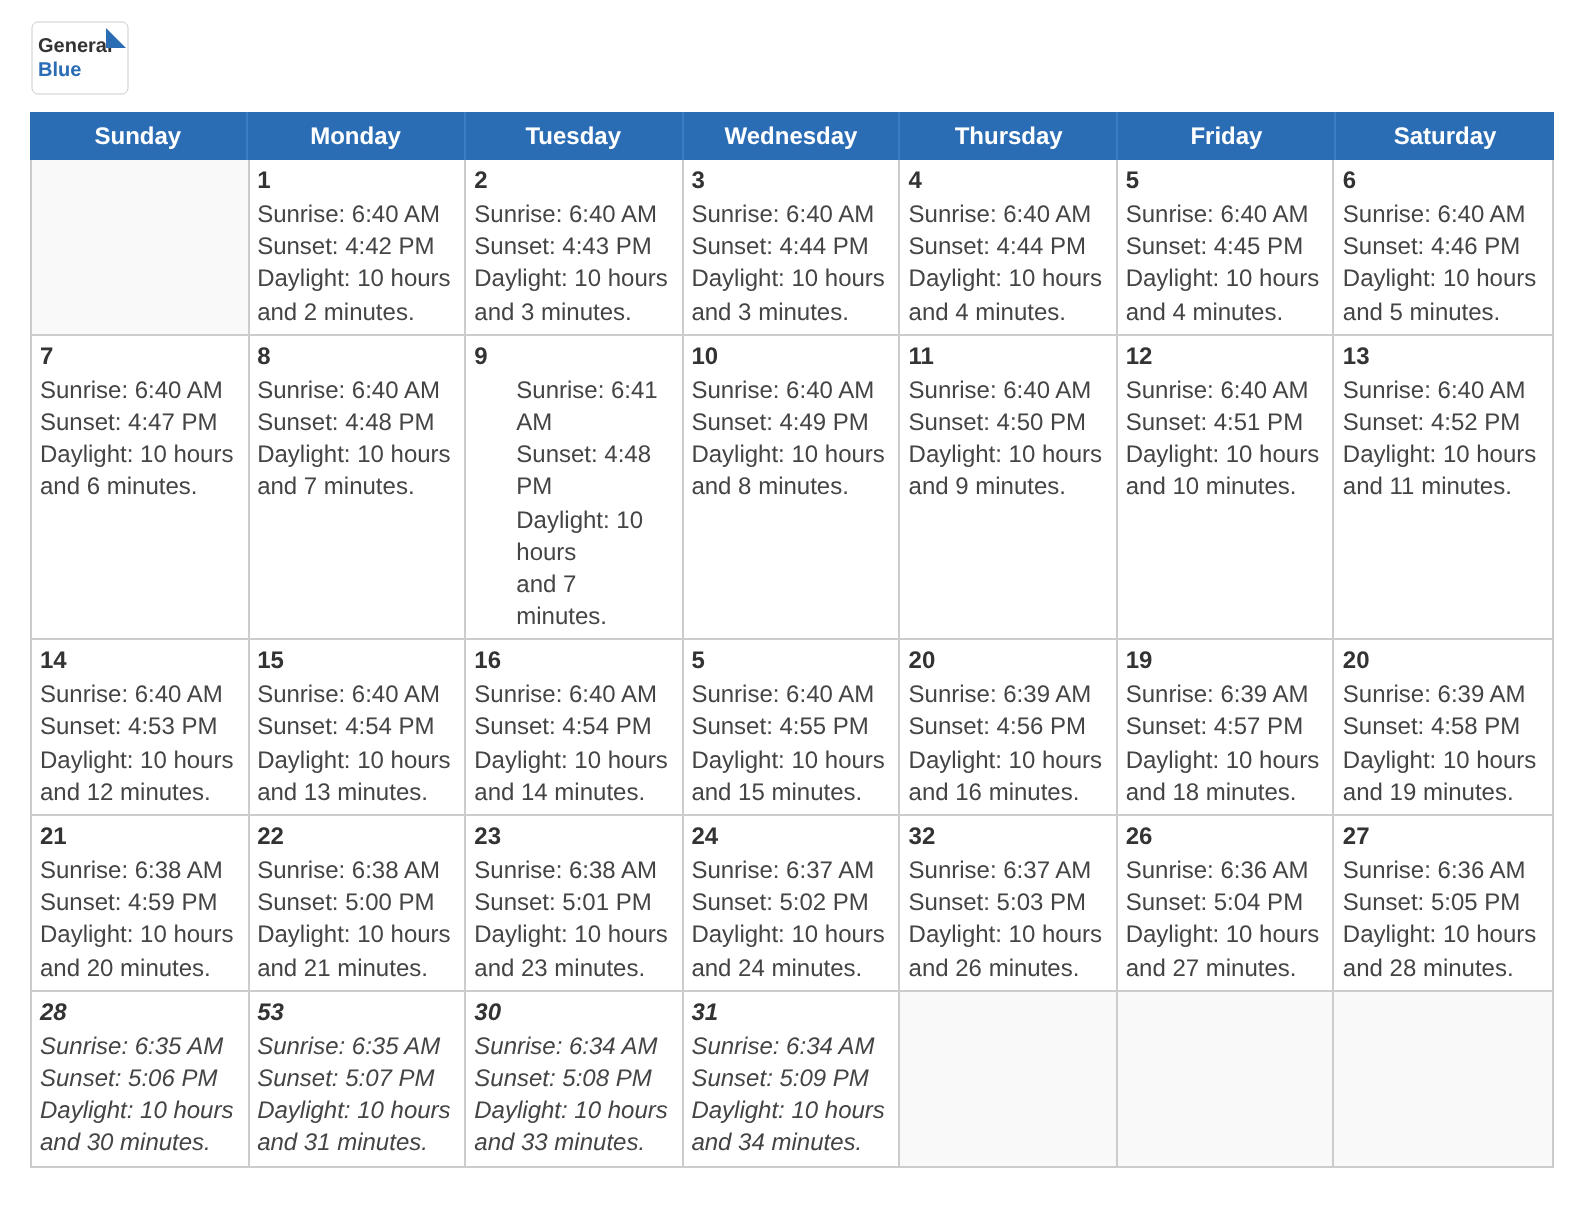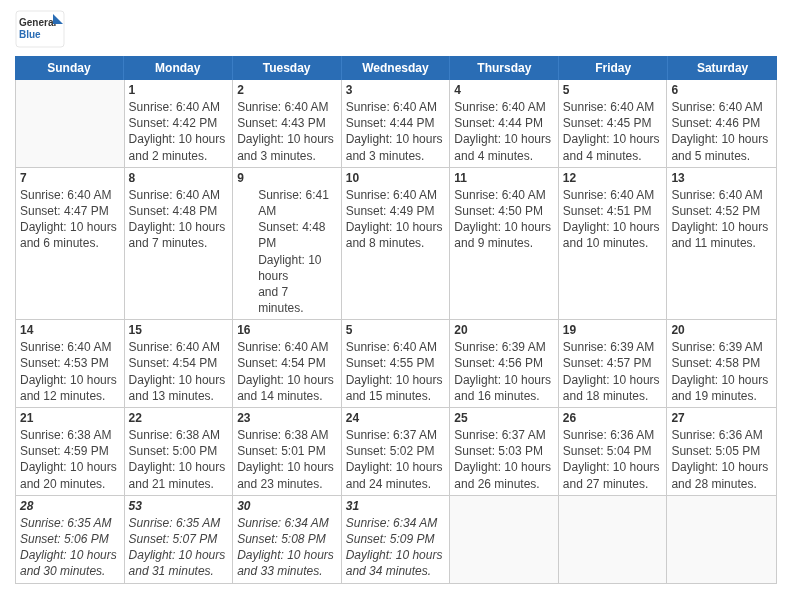--- a/index.html
+++ b/index.html
@@ -297,21 +297,21 @@
 and 23 minutes.</div>
             </div>
             <div class="cal-cell">
               <div class="day-num">24</div>
               <div class="day-info" style="white-space: pre-line;">Sunrise: 6:37 AM
 Sunset: 5:02 PM
 Daylight: 10 hours
 and 24 minutes.</div>
             </div>
             <div class="cal-cell">
-              <div class="day-num">25</div>
+              <div class="day-num">32</div>
               <div class="day-info" style="white-space: pre-line;">Sunrise: 6:37 AM
 Sunset: 5:03 PM
 Daylight: 10 hours
 and 26 minutes.</div>
             </div>
             <div class="cal-cell">
               <div class="day-num">26</div>
               <div class="day-info" style="white-space: pre-line;">Sunrise: 6:36 AM
 Sunset: 5:04 PM
 Daylight: 10 hours

